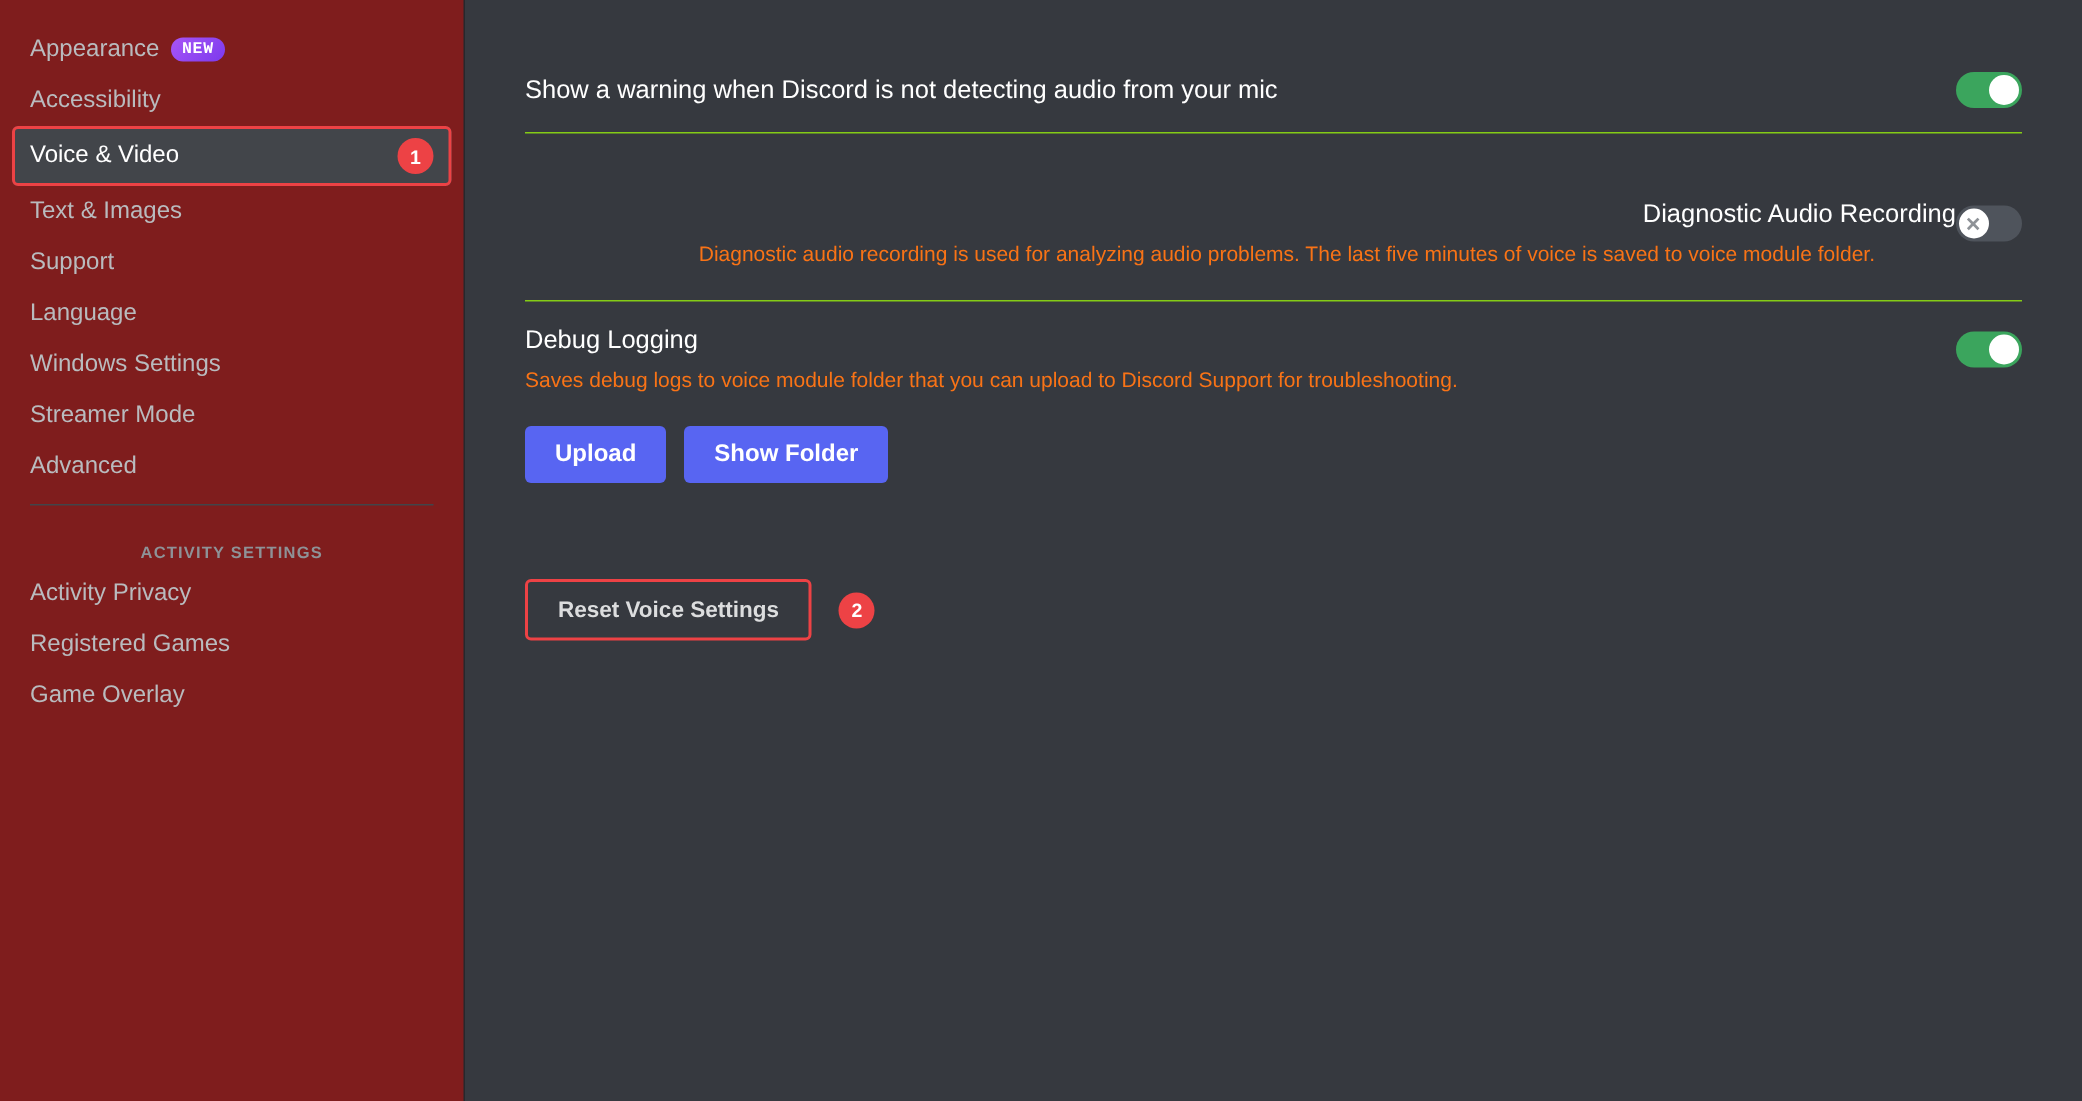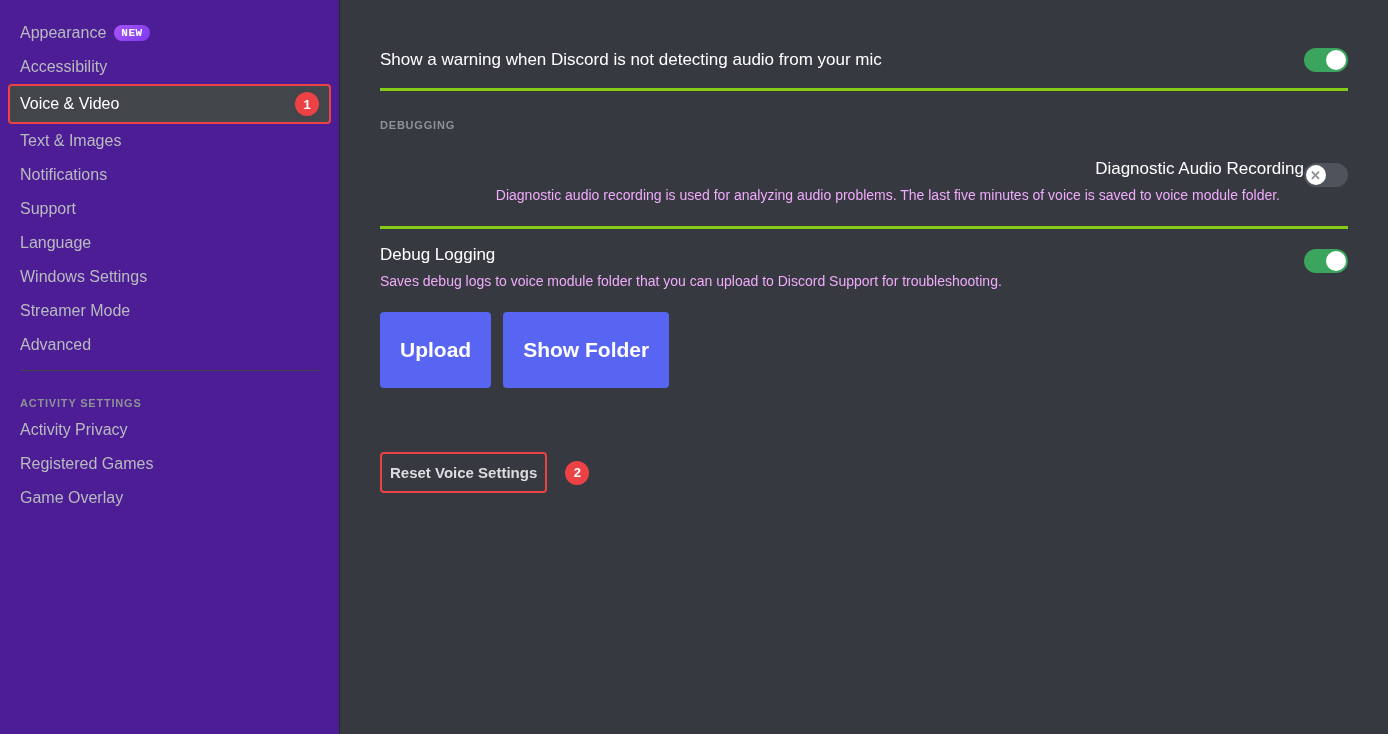--- a/index.html
+++ b/index.html
@@ -8,26 +8,27 @@
       color: #dcddde;
       font-family: Whitney, 'Helvetica Neue', Helvetica, Arial, sans-serif;
       display: flex;
       height: 734px;
       width: 1388px;
       overflow: hidden;
     }
 
     
     .sidebar {
-      width: 340px;
-      background: #4c1d95;
+      width: 310px;
+      background: #7f1d1d;
       padding: 16px 8px;
       overflow-y: auto;
       flex-shrink: 0;
       border-right: 1px solid #26282d;
+      text-align: center;
     }
 
     .sidebar-item {
       display: flex;
       align-items: center;
       padding: 8px 12px;
       border-radius: 4px;
       cursor: pointer;
       font-size: 16px;
       color: #b9bbbe;
@@ -100,33 +101,33 @@
       text-transform: uppercase;
       letter-spacing: 0.8px;
       margin-bottom: 12px;
     }
 
     .setting-row {
       display: flex;
       align-items: center;
       justify-content: space-between;
       padding: 16px 0;
-      border-bottom: 3px solid #84cc16;
+      border-bottom: 1px solid #84cc16;
     }
 
     .setting-title {
       font-size: 17px;
       font-weight: 500;
       color: #ffffff;
       flex: 1;
     }
 
     .setting-desc {
       font-size: 14px;
-      color: #f0abfc;
+      color: #f97316;
       margin-top: 6px;
       line-height: 1.5;
       max-width: 900px;
     }
 
     .setting-text-block {
       flex: 1;
     }
 
     
@@ -182,23 +183,23 @@
       margin-bottom: 28px;
     }
 
     .button-row {
       display: flex;
       gap: 12px;
       margin-top: 20px;
     }
 
     .btn {
-      padding: 26px 20px;
+      padding: 10px 20px;
       border-radius: 4px;
-      font-size: 21px;
+      font-size: 16px;
       font-weight: 600;
       border: none;
       cursor: pointer;
     }
     .btn-blue {
       background: #5865f2;
       color: white;
     }
 
     .reset-section {
@@ -209,21 +210,21 @@
     .reset-btn-wrapper {
       display: inline-flex;
       align-items: center;
       gap: 10px;
     }
 
     .btn-reset {
       background: transparent;
       color: #dcddde;
       border: 2px solid #ed4245;
-      padding: 10px 8px;
+      padding: 10px 20px;
       border-radius: 4px;
       font-size: 15px;
       font-weight: 600;
       cursor: pointer;
     }
   </style>
 </head>
 <body>
 
 <div class="sidebar">
@@ -239,23 +240,20 @@
 
   <div class="sidebar-item active-outlined" style="justify-content: space-between;">
     <span>Voice &amp; Video</span>
     <span class="step-badge">1</span>
   </div>
 
   <div class="sidebar-item">
     <span>Text &amp; Images</span>
   </div>
 
-  <div class="sidebar-item">
-    <span>Notifications</span>
-  </div>
 
   <div class="sidebar-item">
     <span>Support</span>
   </div>
 
   <div class="sidebar-item">
     <span>Language</span>
   </div>
 
   <div class="sidebar-item">
@@ -296,21 +294,20 @@
       </div>
       <div class="toggle on">
         <div class="toggle-knob"></div>
         <span class="toggle-check">✓</span>
 
       </div>
     </div>
   </div>
 
   <div class="section-block">
-    <div class="section-label">DEBUGGING</div>
 
     <div class="setting-row" style="align-items: flex-start; padding-bottom: 20px; text-align: right;">
       <div class="setting-text-block">
         <div class="setting-title">Diagnostic Audio Recording</div>
         <div class="setting-desc">Diagnostic audio recording is used for analyzing audio problems. The last five minutes of voice is saved to voice module folder.</div>
       </div>
       <div class="toggle off" style="margin-top: 4px;">
         <div class="toggle-knob"></div>
 
         <span class="toggle-x">✕</span>

